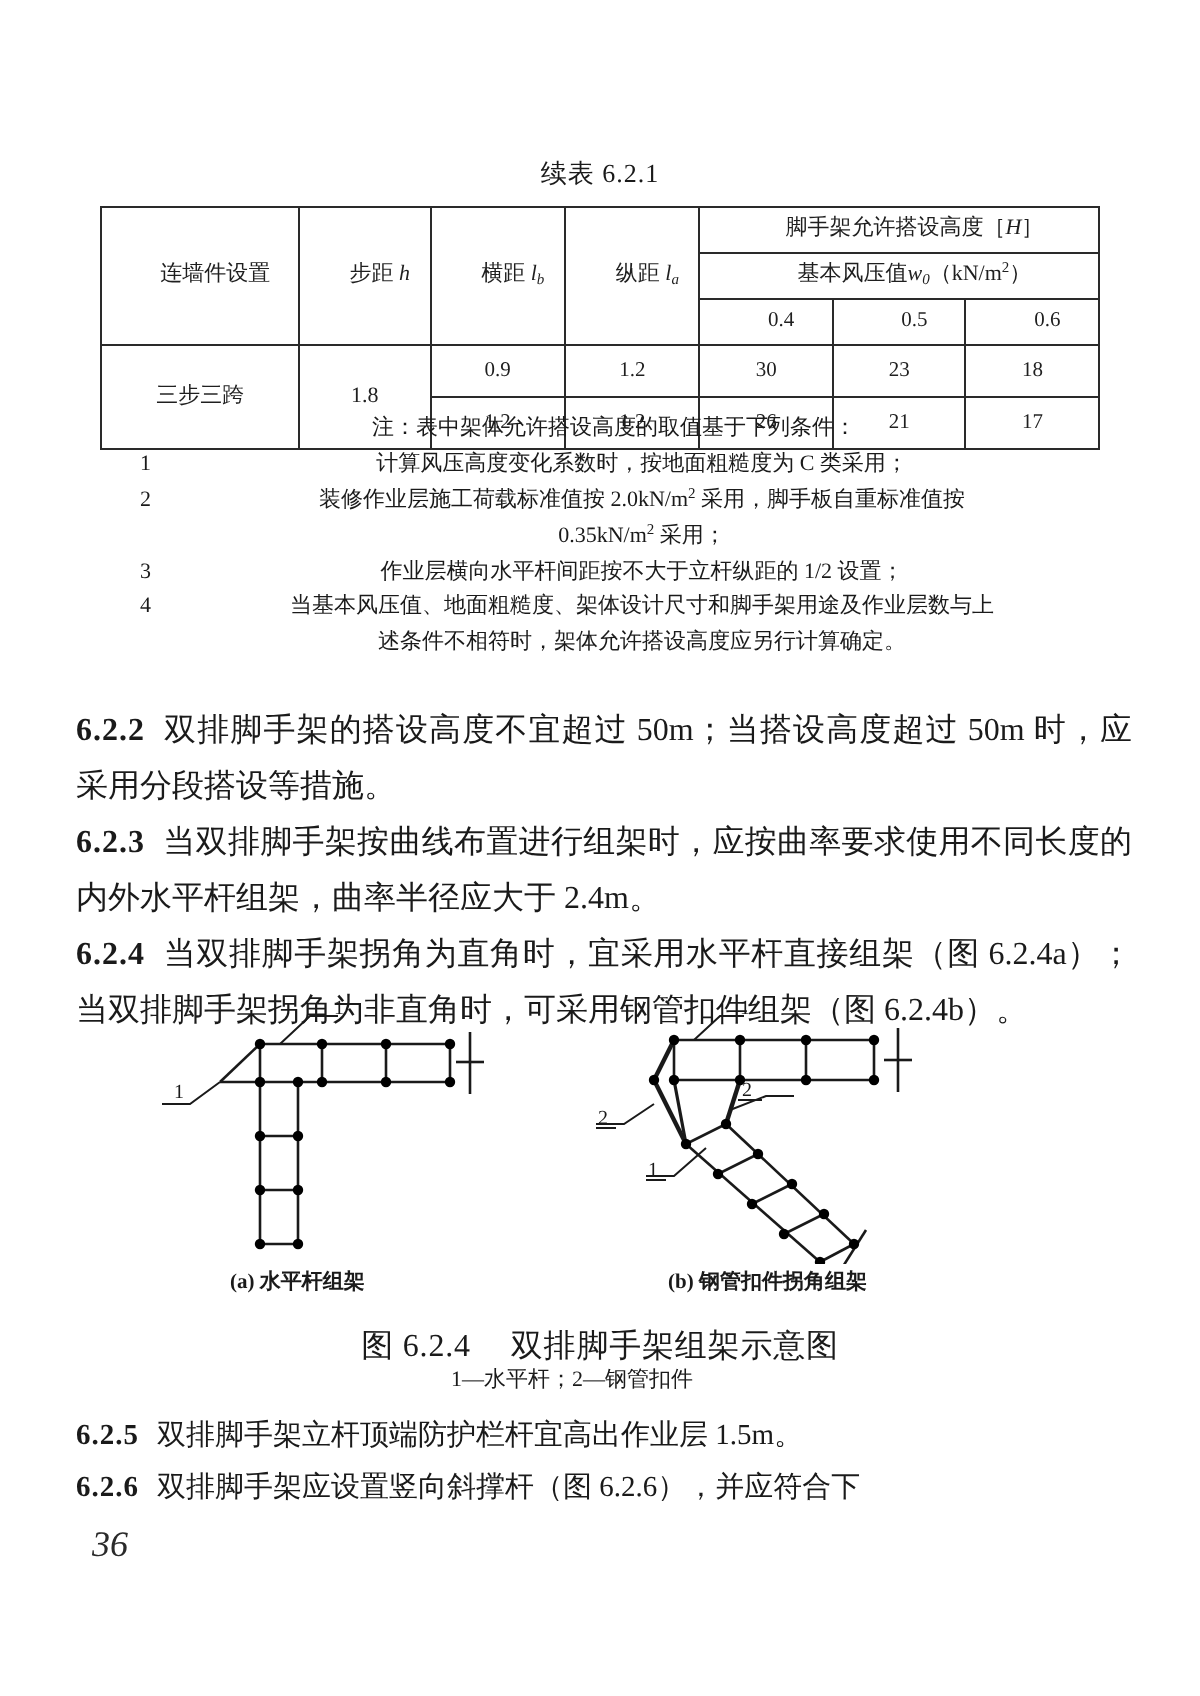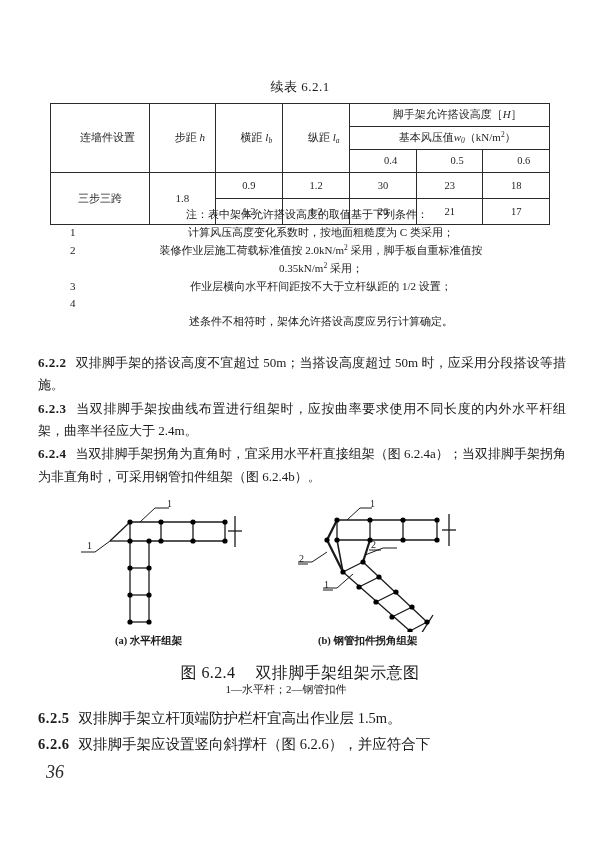--- a/index.html
+++ b/index.html
@@ -84,21 +84,21 @@
     left: 8px;
     top: 0;
   }
 
   
   .clauses {
     position: absolute;
     top: 352px;
     left: 38px;
     width: 528px;
-    font-size: 13px;
+    font-size: 16px;
     line-height: 1.72;
   }
   .clause { margin: 0 0 1px 0; text-align: justify; }
   .clause .cnum {
     font-weight: bold;
     letter-spacing: 0.5px;
     margin-right: 9px;
   }
   .clauses-b {
     position: absolute;
@@ -119,21 +119,21 @@
   .fig-svg { display: block; margin: 0 auto; }
   .fig-sublabels {
     position: absolute;
     top: 134px;
     left: 0;
     width: 600px;
     font-size: 10.5px;
     font-weight: bold;
   }
   .fig-sublabels .a { position: absolute; left: 115px; }
-  .fig-sublabels .b { position: absolute; left: 318px; text-align: center; }
+  .fig-sublabels .b { position: absolute; left: 334px; text-align: center; }
   .fig-caption {
     position: absolute;
     top: 163px;
     left: 0;
     width: 600px;
     text-align: center;
     font-size: 16px;
   }
   .fig-caption .main { letter-spacing: 0.4px; }
   .fig-legend {
@@ -204,21 +204,21 @@
       <li>
         <span class="num">1</span><span>计算风压高度变化系数时，按地面粗糙度为 C 类采用；</span>
       </li>
       <li>
         <span class="num">2</span><span>装修作业层施工荷载标准值按 2.0kN/m</span><span class="sup">2</span><span> 采用，脚手板自重标准值按</span><br><span>0.35kN/m</span><span class="sup">2</span><span> 采用；</span>
       </li>
       <li>
         <span class="num">3</span><span>作业层横向水平杆间距按不大于立杆纵距的 1/2 设置；</span>
       </li>
       <li>
-        <span class="num">4</span><br><span>述条件不相符时，架体允许搭设高度应另行计算确定。</span>
+        <span class="num">4</span><span>当基本风压值、地面粗糙度、架体设计尺寸和脚手架用途及作业层数与上</span><br><span>述条件不相符时，架体允许搭设高度应另行计算确定。</span>
       </li>
     </ol>
   </div>
 
   <div class="clauses">
     <p class="clause">
       <span class="cnum">6.2.2</span><span>双排脚手架的搭设高度不宜超过 50m；当搭设高度超过 50m 时，应采用分段搭设等措施。</span>
     </p>
     <p class="clause">
       <span class="cnum">6.2.3</span><span>当双排脚手架按曲线布置进行组架时，应按曲率要求使用不同长度的内外水平杆组架，曲率半径应大于 2.4m。</span>

